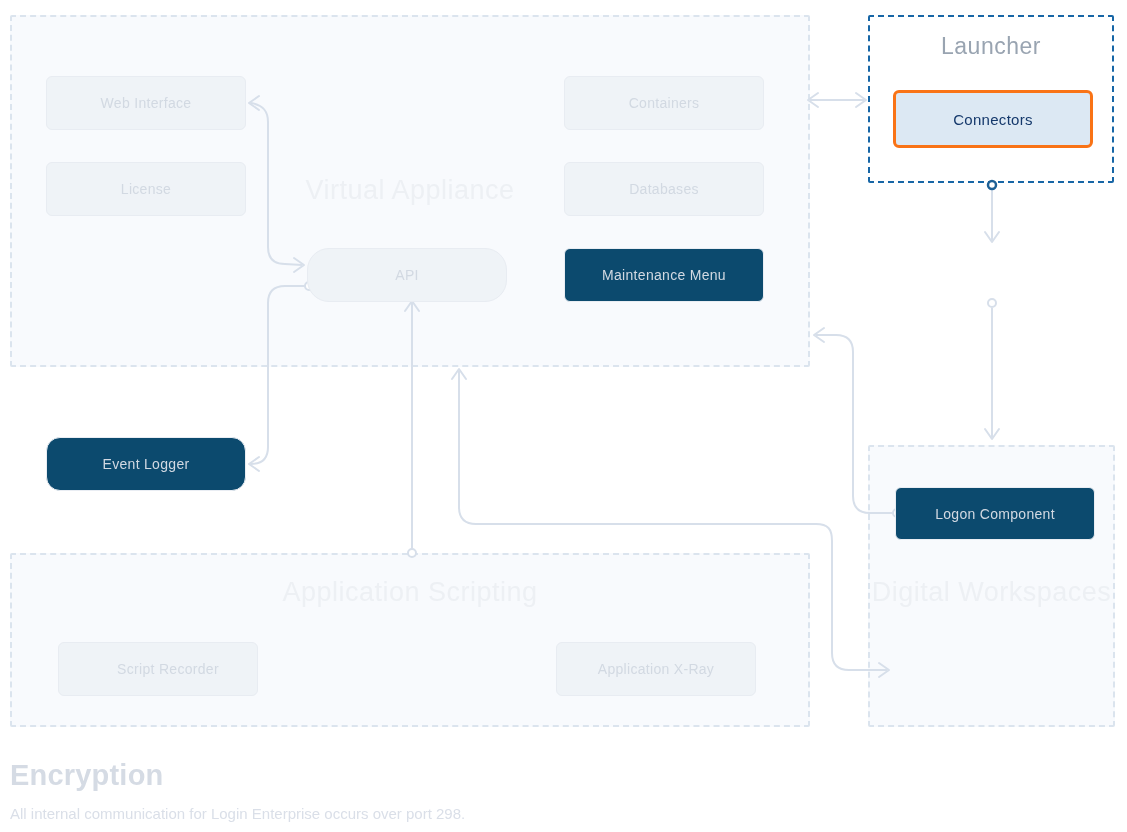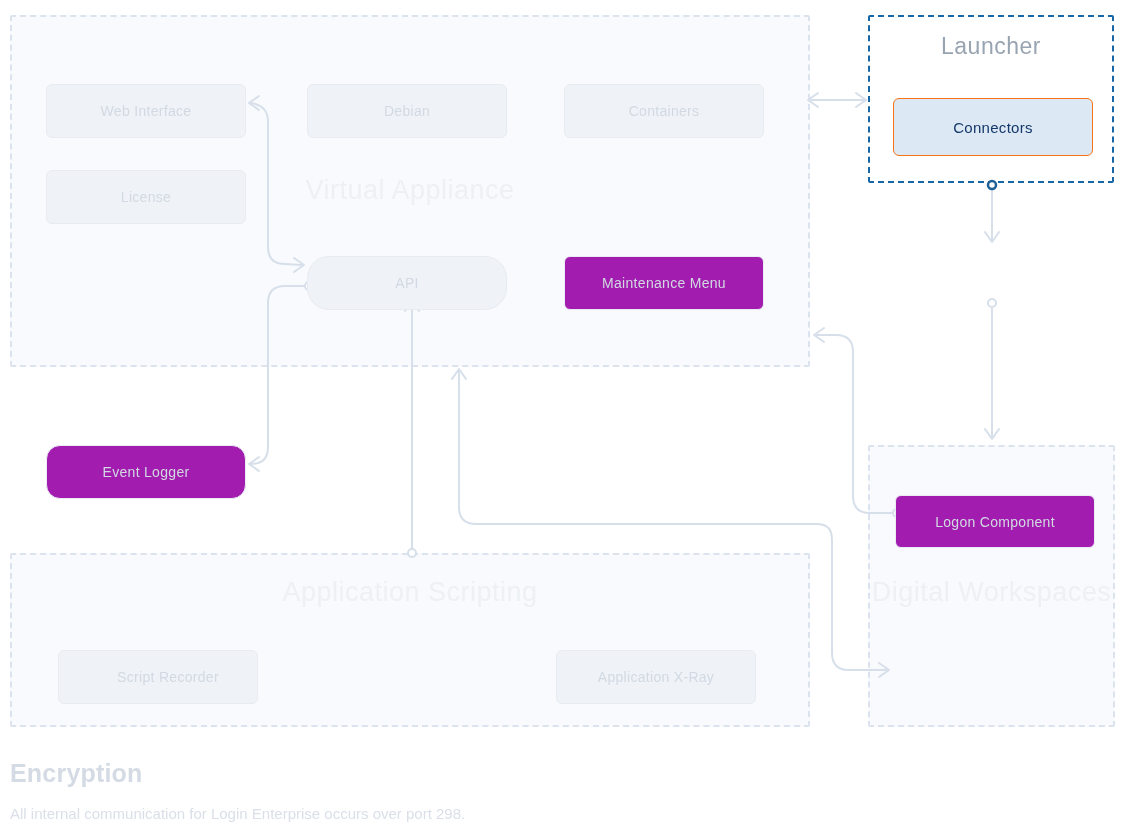--- a/index.html
+++ b/index.html
@@ -14,34 +14,34 @@
   .group.hl{border-color:#1766a6;background:#ffffff;}
   .group-title{
     position:absolute;text-align:center;font-size:27px;font-weight:500;
     color:#edf0f4;letter-spacing:.5px;pointer-events:none;white-space:nowrap;
   }
   .group-title.hl-title{font-size:23px;color:#99a4b1;font-weight:400;}
   .node{
     position:absolute;width:200px;height:54px;box-sizing:border-box;border-radius:6px;
     display:flex;align-items:center;justify-content:center;
     font-size:14px;color:#d2d9e2;background:#eff3f7;border:1px solid #e8ecf2;
-    letter-spacing:.3px;cursor:default;margin-top:8px;
+    letter-spacing:.3px;cursor:default;
   }
-  .node.light{background:#a21caf;border-color:#e9edf3;}
+  .node.light{background:#0c4a6e;border-color:#e9edf3;}
   .node.hl{
-    background:#dce8f3;border:1px solid #f97316;color:#14386b;
+    background:#dce8f3;border:3px solid #f97316;color:#14386b;
     font-size:15px;font-weight:500;height:58px;
   }
   svg.wires{position:absolute;left:0;top:0;pointer-events:none;}
   .wire{stroke:#d7dfea;stroke-width:2;fill:none;}
   .chev{stroke:#d7dfea;stroke-width:2;fill:none;stroke-linejoin:round;stroke-linecap:round;}
   .dot{stroke:#d7dfea;stroke-width:2;fill:#ffffff;}
   .dot.dark{stroke:#1d6096;stroke-width:2.5;}
   .footer-heading{
-    position:absolute;font-size:25px;font-weight:700;color:#d5dbe4;letter-spacing:.2px;
+    position:absolute;font-size:29px;font-weight:700;color:#d5dbe4;letter-spacing:.2px;
   }
   .footer-body{position:absolute;font-size:15px;color:#dadfe8;}
 </style>
 </head>
 <body>
 
 <div class="canvas">
 
   <div class="group" style="left:10px;top:15px;width:800px;height:352px;"></div>
   <div class="group hl" style="left:868px;top:15px;width:246px;height:168px;"></div>
@@ -90,23 +90,23 @@
       <path class="chev" d="M 985 429 L 992 439 L 999 429"></path>
     </g>
     <circle class="dot" cx="309" cy="286" r="4"></circle>
     <circle class="dot" cx="412" cy="553" r="4"></circle>
     <circle class="dot" cx="897" cy="513" r="4"></circle>
     <circle class="dot" cx="992" cy="303" r="4"></circle>
     <circle class="dot dark" cx="992" cy="185" r="4"></circle>
   </svg>
 
   <div class="node" style="left:46px;top:76px;">Web Interface</div>
-  <div class="node" style="left:307px;top:76px;">Debian</div>
   <div class="node" style="left:564px;top:76px;">Containers</div>
   <div class="node" style="left:46px;top:162px;">License</div>
+  <div class="node" style="left:564px;top:162px;">Databases</div>
   <div class="node" style="left:307px;top:248px;border-radius:22px;">API</div>
   <div class="node light" style="left:564px;top:248px;">Maintenance Menu</div>
 
   <div class="node light" style="left:46px;top:437px;border-radius:14px;">Event Logger</div>
 
   <div class="node" style="left:58px;top:642px;padding-left:20px;">Script Recorder</div>
   <div class="node" style="left:556px;top:642px;">Application X-Ray</div>
 
   <div class="node hl" style="left:893px;top:90px;">Connectors</div>
 

